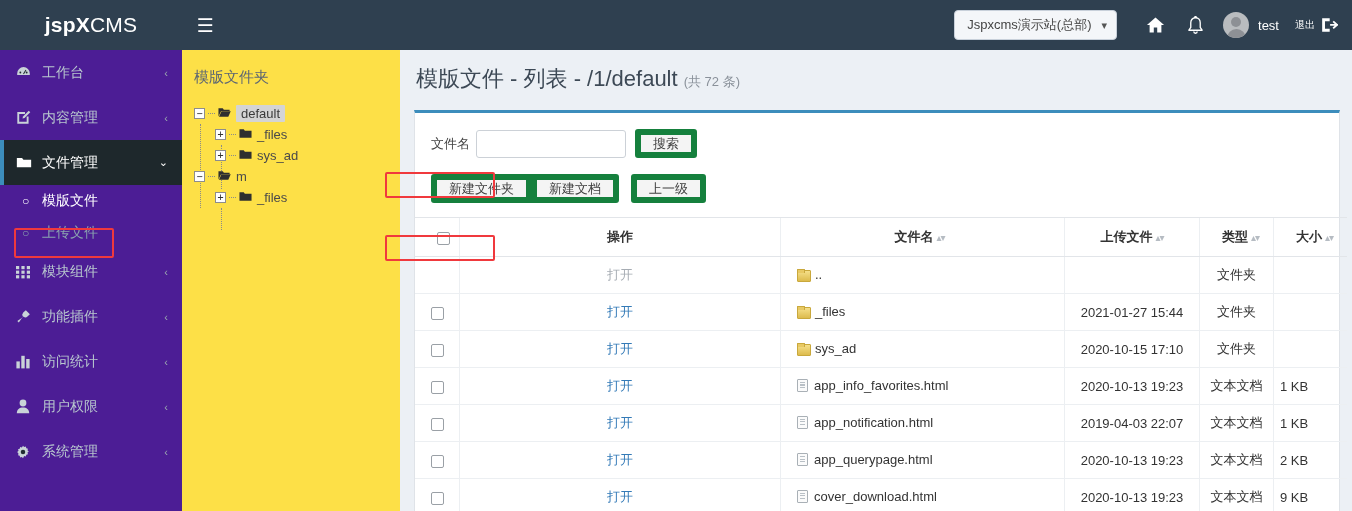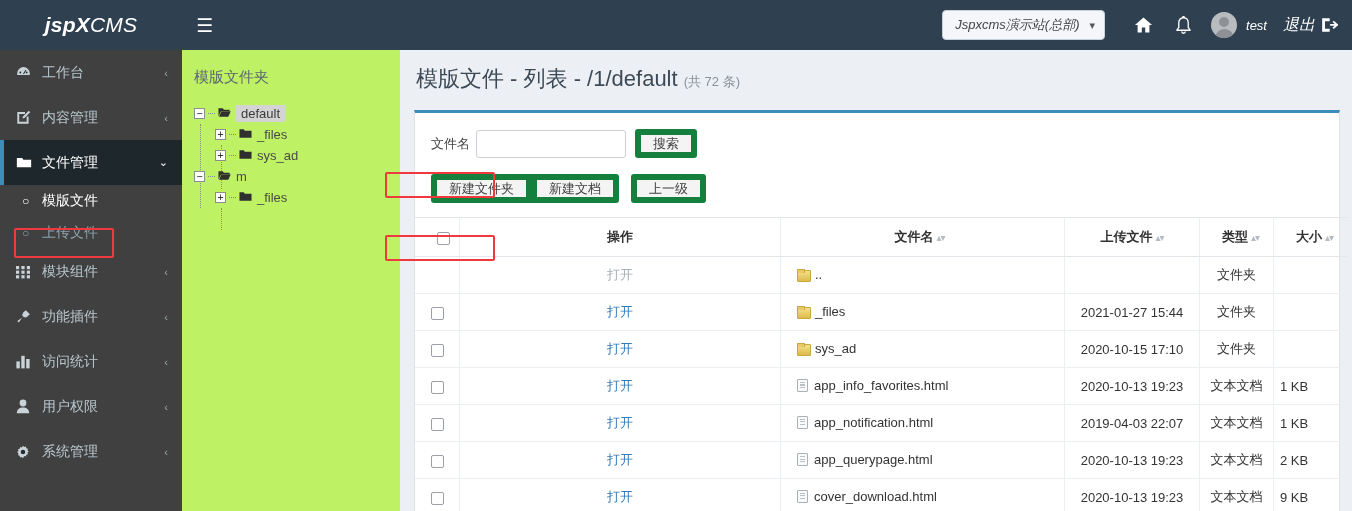--- a/index.html
+++ b/index.html
@@ -8,21 +8,21 @@
     font-family:"Liberation Sans","DejaVu Sans",sans-serif;
     font-size:13px;
     background:#ecf0f5;
     color:#333;
   }
   .app{ position:relative; width:1352px; height:511px; }
 
   
   .topbar{
     position:absolute; left:0; top:0; width:1352px; height:50px;
-    background:#2f4050; display:flex; align-items:center;font-style:italic;
+    background:#2f4050; display:flex; align-items:center;
   }
   .logo{
     width:182px; height:50px; display:flex; align-items:center; justify-content:center;
     color:#fff; font-size:21px; letter-spacing:.2px;
   }
   .logo b{ font-weight:700; }
   .logo span{ font-weight:400; }
   .hamburger{
     width:46px; height:50px; display:flex; align-items:center; justify-content:center;
     color:#fff; font-size:19px; cursor:pointer;
@@ -43,26 +43,26 @@
   .user-area{ display:flex; align-items:center; gap:9px; margin:0 16px 0 8px; cursor:pointer; }
   .avatar{
     width:26px; height:26px; border-radius:50%; background:#b9bcbf;
     position:relative; overflow:hidden; display:block;
   }
   .avatar::before{ content:""; position:absolute; left:8px; top:5px; width:10px; height:10px;
      border-radius:50%; background:#8d9095;}
   .avatar::after{ content:""; position:absolute; left:3.5px; top:17px; width:19px; height:13px;
      border-radius:50% 50% 0 0 / 75% 75% 0 0; background:#8d9095;}
   .uname{ color:#fff; font-size:13px; }
-  .logout{ display:flex; align-items:center; gap:6px; color:#fff; font-size:16px; cursor:pointer; }
+  .logout{ display:flex; align-items:center; gap:6px; color:#fff; font-size:10px; cursor:pointer; }
 
   
   .sidebar{
     position:absolute; left:0; top:50px; width:182px; height:461px;
-    background:#404040;
+    background:#4c1d95;
   }
   .nav-item{
     position:relative; height:45px; display:flex; align-items:center; padding:0 14px 0 16px;
     color:#b8c7ce; cursor:pointer; font-size:14px;
   }
   .nav-item .ni{ width:22px; flex:0 0 22px; display:flex; align-items:center; font-size:14px; color:#c9d3d8;}
   .nav-item .nl{ flex:1; padding-left:4px; }
   .nav-item .arr{ font-size:11px; color:#9aa8ae; }
   .nav-item.active{
     background:#1e282c; color:#fff;
@@ -79,21 +79,21 @@
   .sub-item .si{ width:20px; flex:0 0 20px; font-size:12px; }
   .sub-item.sel{ color:#fff; }
   .redbox{
     position:absolute; border:2px solid #f0393d; border-radius:2px; pointer-events:none;
   }
   .hl-tmpl{ left:14px; top:178px; width:100px; height:30px; z-index:9; }
 
   
   .tree-panel{
     position:absolute; left:182px; top:50px; width:218px; height:461px;
-    background:#bef264; padding:18px 0 0 12px;
+    background:#fde047; padding:18px 0 0 12px;
   }
   .tree-title{ color:#5d6673; font-size:15px; margin-bottom:16px; }
   .tnode{ display:flex; align-items:center; height:21px; font-size:13px; color:#4a4a4a; position:relative;}
   .tnode .tog{
     width:11px; height:11px; border:1px solid #8d8d8d; background:#fff; color:#333;
     font-size:10px; line-height:9px; text-align:center; margin-right:3px; cursor:pointer;
     font-family:"DejaVu Sans Mono",monospace; flex:0 0 11px;
   }
   .tnode .dots{ width:7px; border-top:1px dotted #8a8a8a; margin-right:3px; flex:0 0 7px;}
   .tnode .fi{ margin-right:5px; font-size:12px; line-height:1; }

